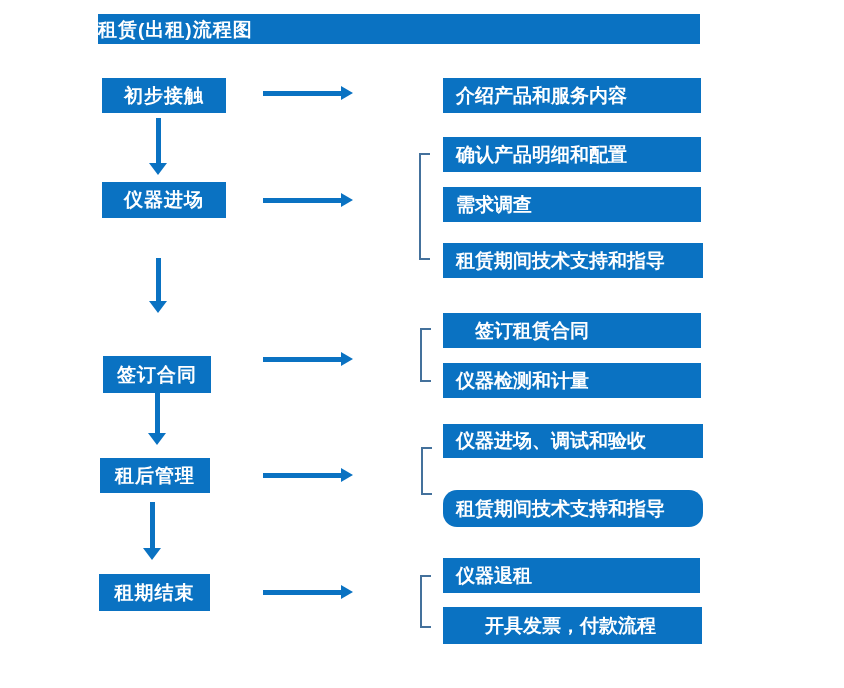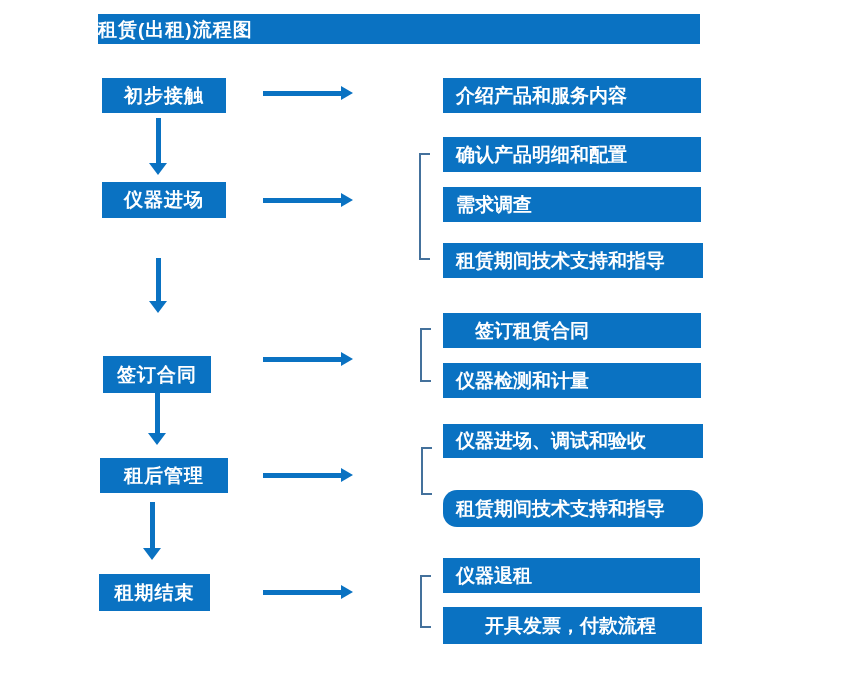--- a/index.html
+++ b/index.html
@@ -81,21 +81,21 @@
 </head>
 <body>
 
 <div class="canvas">
 
   <div class="title-bar">租赁(出租)流程图</div>
 
   <div class="stage" style="left:102px;top:78px;width:124px;height:35px;">初步接触</div>
   <div class="stage" style="left:102px;top:182px;width:124px;height:36px;">仪器进场</div>
   <div class="stage" style="left:103px;top:343px;width:108px;height:37px;margin-top:13px;">签订合同</div>
-  <div class="stage" style="left:100px;top:458px;width:128px;height:35px;">租后管理</div>
+  <div class="stage" style="left:100px;top:458px;width:110px;height:35px;">租后管理</div>
   <div class="stage" style="left:99px;top:574px;width:111px;height:37px;">租期结束</div>
 
   <div class="varrow" style="left:149px;top:118px;height:57px;">
     <div class="vshaft"></div>
     <div class="vhead"></div>
   </div>
   <div class="varrow" style="left:149px;top:258px;height:55px;">
     <div class="vshaft"></div>
     <div class="vhead"></div>
   </div>

